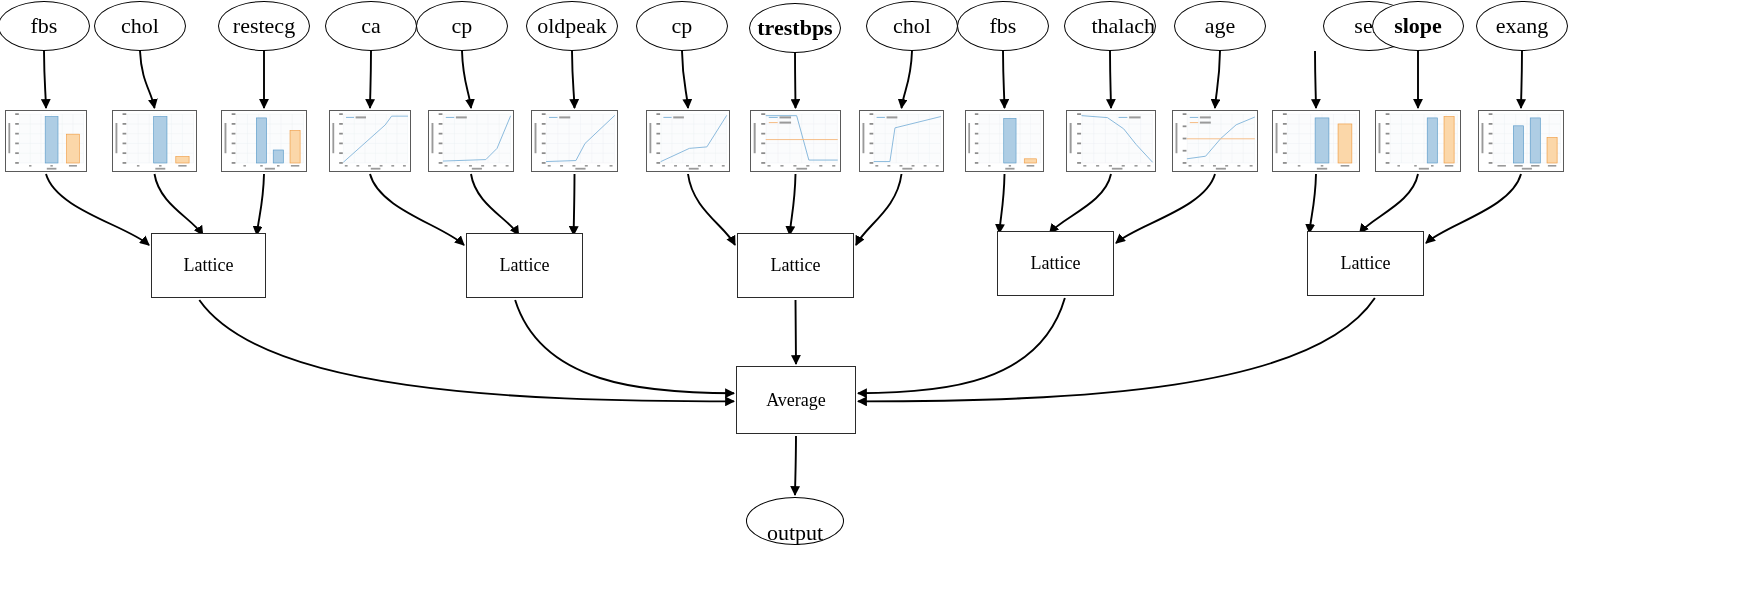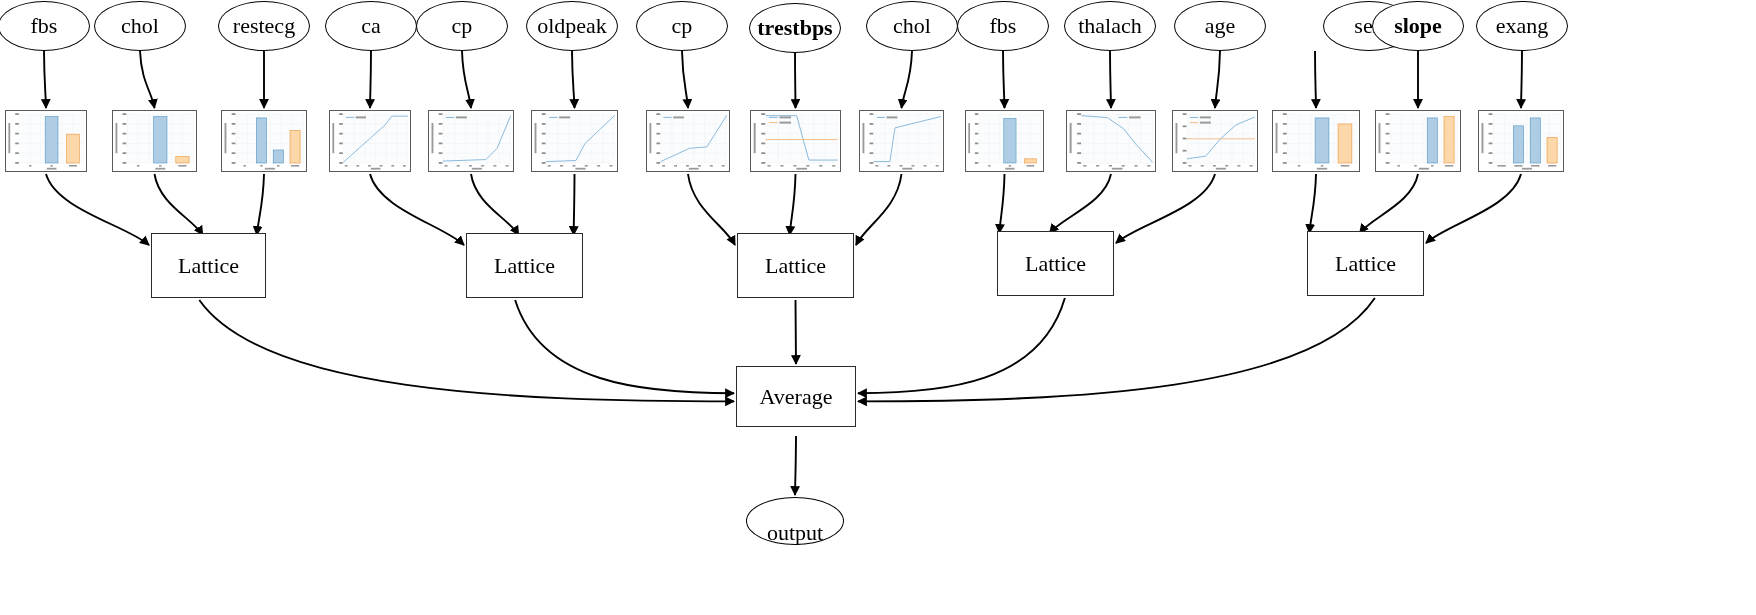--- a/index.html
+++ b/index.html
@@ -5,21 +5,21 @@
   html,body{margin:0;padding:0;background:#ffffff;}
   body{width:1756px;height:615px;position:relative;overflow:hidden;
        font-family:"Liberation Serif","DejaVu Serif",serif;color:#000;}
   #stage{position:absolute;left:0;top:0;width:1756px;height:615px;}
   #edges{position:absolute;left:0;top:0;width:1756px;height:615px;pointer-events:none;}
 
   .node-ellipse{position:absolute;border:1.6px solid #000;border-radius:50%;
       background:#fff;display:flex;align-items:center;justify-content:center;
       font-size:22px;line-height:1;box-sizing:border-box;}
   .node-box{position:absolute;border:1.6px solid #2b2b2b;background:#fff;
-      display:flex;align-items:center;justify-content:center;font-size:22px;
+      display:flex;align-items:center;justify-content:center;font-size:18px;
       box-sizing:border-box;}
 
   .plot{position:absolute;border:1.6px solid #5a5a5a;background:#fff;
       box-sizing:border-box;overflow:hidden;}
   .plot .inner{position:absolute;left:0;top:0;right:0;bottom:0;}
   .plot svg{display:block;width:100%;height:100%;}
 </style>
 </head>
 <body>
 
@@ -462,21 +462,21 @@
             <rect x="6" y="29.96" width="4.5" height="75.64" fill="#9a9a9a"></rect>
             <rect x="57.66666666666667" y="135" width="6" height="4" fill="#9a9a9a"></rect>
             <rect x="98.00000000000001" y="18.457142857142856" width="32" height="111.54285714285714" fill="#aecde4" stroke="#5b9bc9" stroke-width="1.6"></rect>
             <rect x="111.00000000000001" y="135" width="6" height="4" fill="#9a9a9a"></rect>
             <rect x="151.33333333333334" y="119.54285714285714" width="32" height="10.457142857142856" fill="#fbd7a9" stroke="#ef9c43" stroke-width="1.6"></rect>
             <rect x="157.33333333333334" y="135" width="20" height="4" fill="#9a9a9a"></rect>
             <rect x="102" y="142" width="24" height="4.5" fill="#9a9a9a"></rect>
           </svg>
         </div>
       </div>
-      <div class="node-ellipse" style="left: 1064px; top: 1px; width: 92px; height: 50px;">
+      <div class="node-ellipse" style="left: 1064px; top: 1px; width: 92px; height: 50px; justify-content: flex-end;">
         <span>thalach</span>
       </div>
       <div class="plot" style="left: 1066px; top: 110px; width: 90px; height: 62px;">
         <div class="inner">
           <svg viewBox="0 0 200 150" preserveAspectRatio="none">
             <rect x="0" y="0" width="200" height="150" fill="#fff"></rect>
             <rect x="34" y="8" width="160" height="122" fill="#fbfcfd"></rect>
             <line x1="34" y1="8" x2="194" y2="8" stroke="#eceff2" stroke-width="1"></line>
             <line x1="34" y1="32.4" x2="194" y2="32.4" stroke="#eceff2" stroke-width="1"></line>
             <line x1="34" y1="56.8" x2="194" y2="56.8" stroke="#eceff2" stroke-width="1"></line>
@@ -675,20 +675,20 @@
       </div>
       <div class="node-box" style="left: 737px; top: 233px; width: 117px; height: 65px;">
         <span>Lattice</span>
       </div>
       <div class="node-box" style="left: 997px; top: 231px; width: 117px; height: 65px;">
         <span>Lattice</span>
       </div>
       <div class="node-box" style="left: 1307px; top: 231px; width: 117px; height: 65px;">
         <span>Lattice</span>
       </div>
-      <div class="node-box" style="left: 736px; top: 366px; width: 120px; height: 61px;">
+      <div class="node-box" style="left: 736px; top: 366px; width: 120px; height: 68px;">
         <span>Average</span>
       </div>
       <div class="node-ellipse" style="left: 746px; top: 497px; width: 98px; height: 48px; align-items: flex-end;">
         <span>output</span>
       </div>
     </div>
 </div>
 
 </body></html>

